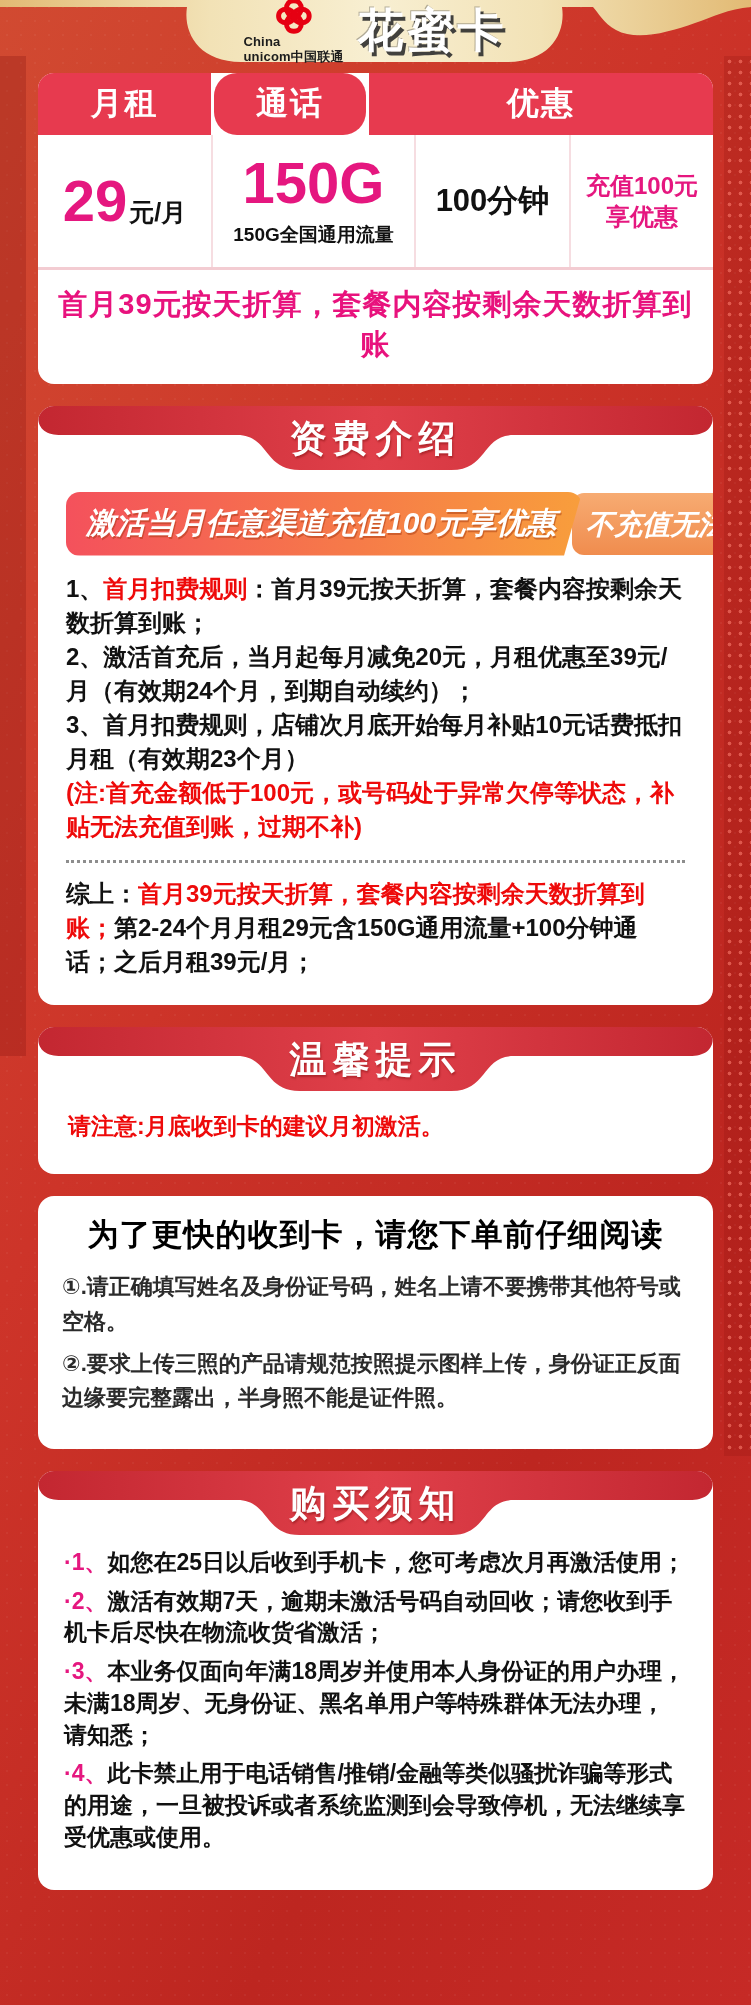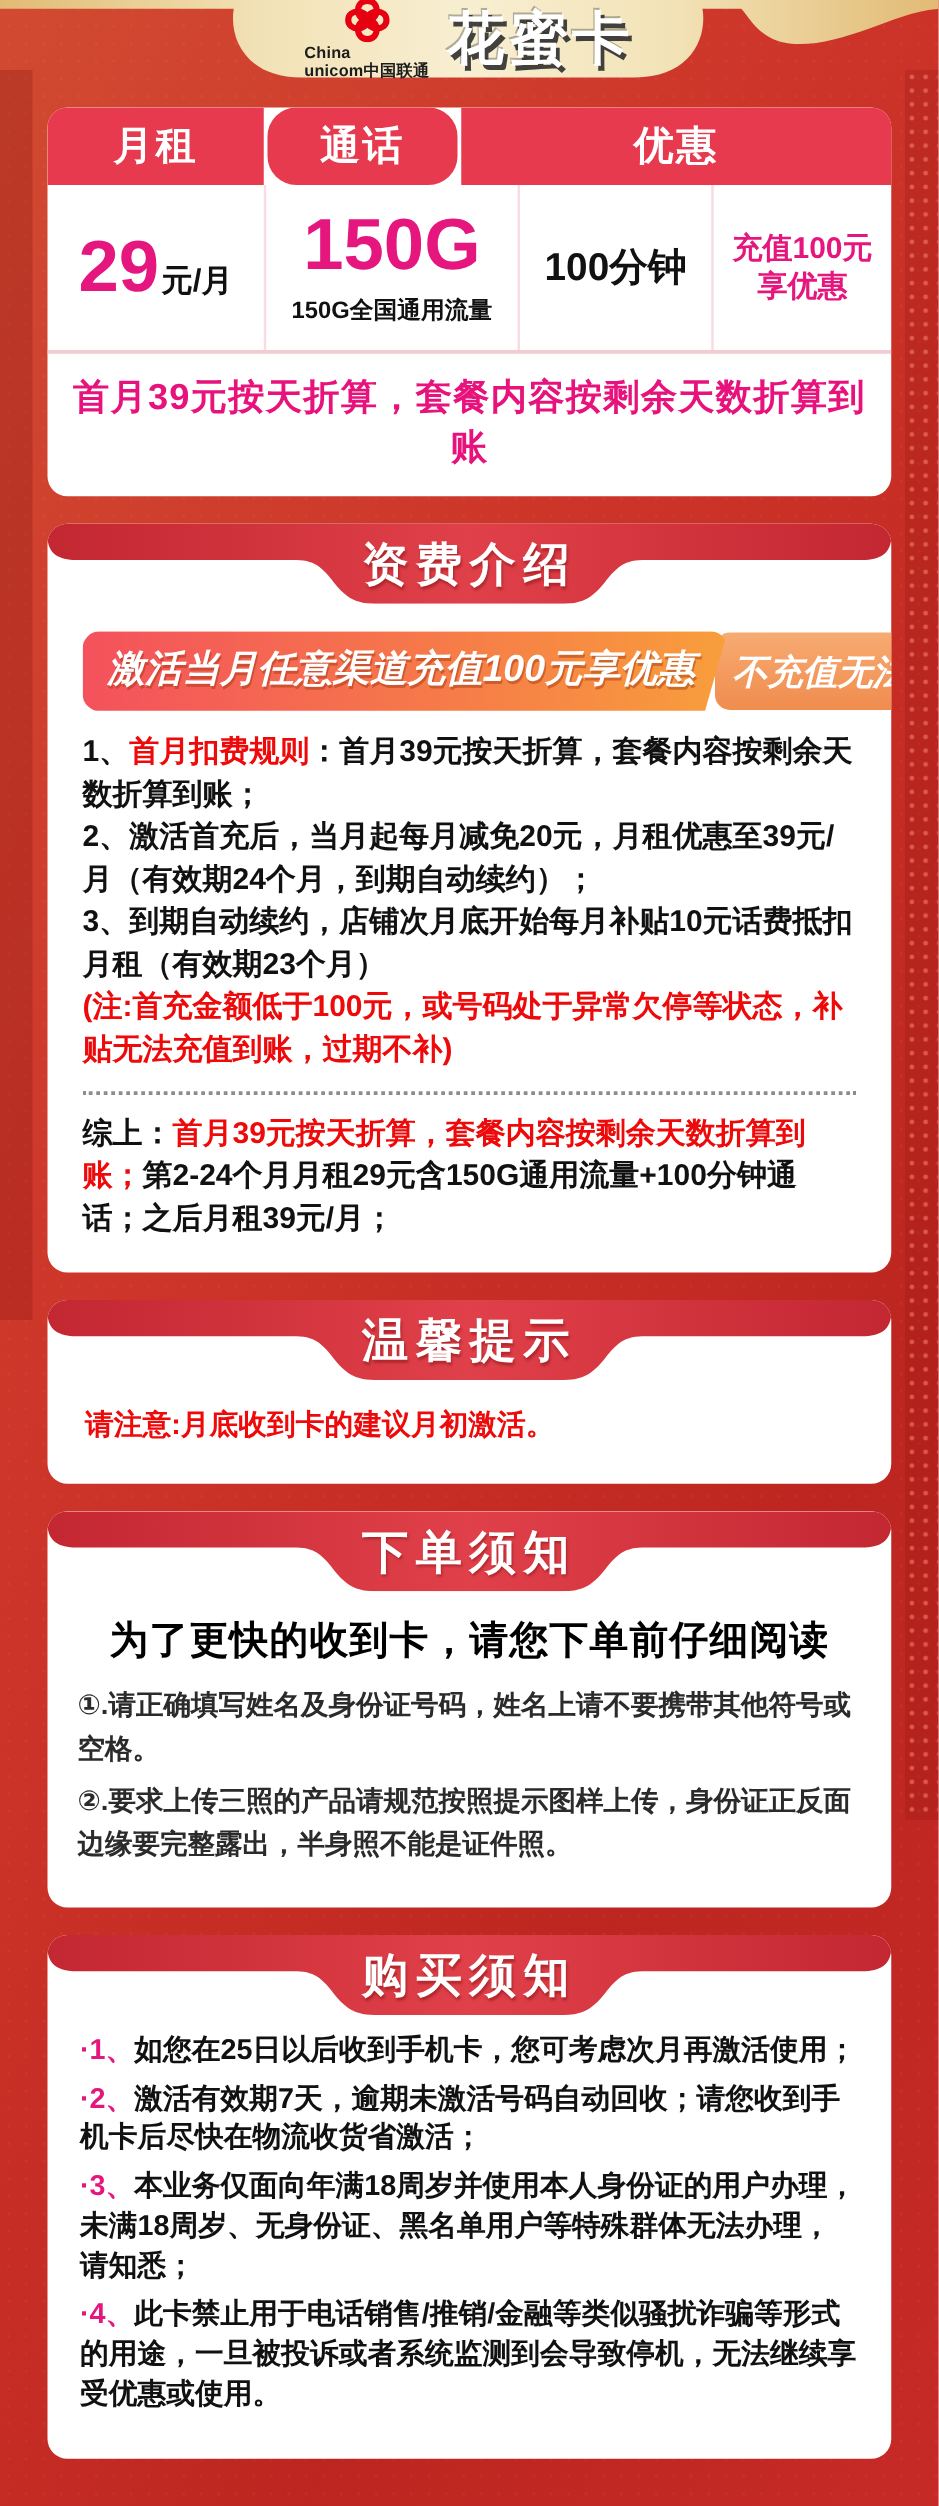--- a/index.html
+++ b/index.html
@@ -10,21 +10,21 @@
       radial-gradient(rgba(255,255,255,0.045) 1px, transparent 1.4px),
       linear-gradient(118deg,#d14a31 0%,#cd3429 38%,#bd2620 72%,#c62a26 100%);
     background-size:14px 14px,100% 100%;}
   .page::before{content:"";position:absolute;left:0;top:56px;width:26px;height:1000px;
     background:rgba(125,12,12,.25);z-index:0;}
   .page::after{content:"";position:absolute;right:0;top:56px;width:27px;height:1400px;
     background:radial-gradient(rgba(255,130,115,.55) 1.6px, transparent 2.2px),rgba(140,18,14,.22);
     background-size:11px 11px;z-index:0;}
 
   
-  .header-band{position:relative;height:62px;margin-bottom:24px;z-index:2;padding-left:48px;}
+  .header-band{position:relative;height:62px;margin-bottom:11px;z-index:2;padding-left:48px;}
   .gold-svg{position:absolute;left:0;top:0;width:751px;height:64px;display:block;}
   .brand-row{position:absolute;left:50%;top:2px;transform:translateX(-50%);
     display:flex;align-items:center;gap:14px;height:58px;}
   .brand{display:flex;flex-direction:column;align-items:center;line-height:1;}
   .brand-text{display:flex;flex-direction:column;align-items:flex-start;margin-top:1px;}
   .brand-text span{font-size:13px;font-weight:700;color:#1c1c1c;letter-spacing:.2px;line-height:1.1;}
   .product-title{font-size:46px;font-weight:900;color:#ffffff;letter-spacing:4px;
     text-shadow:3px 4px 0 rgba(45,45,45,.9),-1px -1px 0 rgba(45,45,45,.35);}
 
   
@@ -176,21 +176,21 @@
         <span class="pill-side">不充值无法享受</span>
       </div>
       <div class="rules">
         <p>
           <span>1、</span><span class="redtxt">首月扣费规则</span><span>：首月39元按天折算，套餐内容按剩余天数折算到账；</span>
         </p>
         <p>
           <span>2、</span><span class="redtxt"></span><span>激活首充后，当月起每月减免20元，月租优惠至39元/月（有效期24个月，到期自动续约）；</span>
         </p>
         <p>
-          <span>3、</span><span class="redtxt"></span><span>到期自动续约，店铺次月底开始每月补贴10元话费抵扣月租（有效期23个月）</span>
+          <span>3、</span><span class="redtxt"></span><span>首月扣费规则，店铺次月底开始每月补贴10元话费抵扣月租（有效期23个月）</span>
         </p>
         <p class="note redtxt">(注:首充金额低于100元，或号码处于异常欠停等状态，补贴无法充值到账，过期不补)</p>
       </div>
       <hr class="dots">
       <p class="summary">
         <span class="lbl">综上：</span><span class="redtxt">首月39元按天折算，套餐内容按剩余天数折算到账；</span><span>第2-24个月月租29元含150G通用流量+100分钟通话；之后月租39元/月；</span>
       </p>
     </div>
   </div>
 
@@ -205,33 +205,20 @@
         </linearGradient>
           </defs>
         <path d="M0,0 H671 V10 C671,24 662,29 648,29 H473 C441,29 447,64 411,64 H260 C224,64 230,29 198,29 H23 C9,29 0,24 0,10 Z" fill="url(#rg2)"></path>
       </svg>
       <span class="ribbon-title">温馨提示</span>
     </div>
     <div class="tips-text">请注意:月底收到卡的建议月初激活。</div>
   </div>
 
   <div class="card">
-    <div class="ribbon">
-      <svg class="ribbon-bg" viewBox="0 0 671 64" preserveAspectRatio="none">
-        <defs>
-            <linearGradient id="rg3" x1="0" y1="0" x2="1" y2="0">
-          <stop offset="0" stop-color="#c32731"></stop>
-              <stop offset="0.5" stop-color="#e0404a"></stop>
-              <stop offset="1" stop-color="#c32731"></stop>
-        </linearGradient>
-          </defs>
-        <path d="M0,0 H671 V10 C671,24 662,29 648,29 H473 C441,29 447,64 411,64 H260 C224,64 230,29 198,29 H23 C9,29 0,24 0,10 Z" fill="url(#rg3)"></path>
-      </svg>
-      <span class="ribbon-title">下单须知</span>
-    </div>
     <div class="order-body">
       <div class="order-headline">为了更快的收到卡，请您下单前仔细阅读</div>
       <p class="order-item">①.请正确填写姓名及身份证号码，姓名上请不要携带其他符号或空格。</p>
       <p class="order-item">②.要求上传三照的产品请规范按照提示图样上传，身份证正反面边缘要完整露出，半身照不能是证件照。</p>
     </div>
   </div>
 
   <div class="card">
     <div class="ribbon">
       <svg class="ribbon-bg" viewBox="0 0 671 64" preserveAspectRatio="none">

